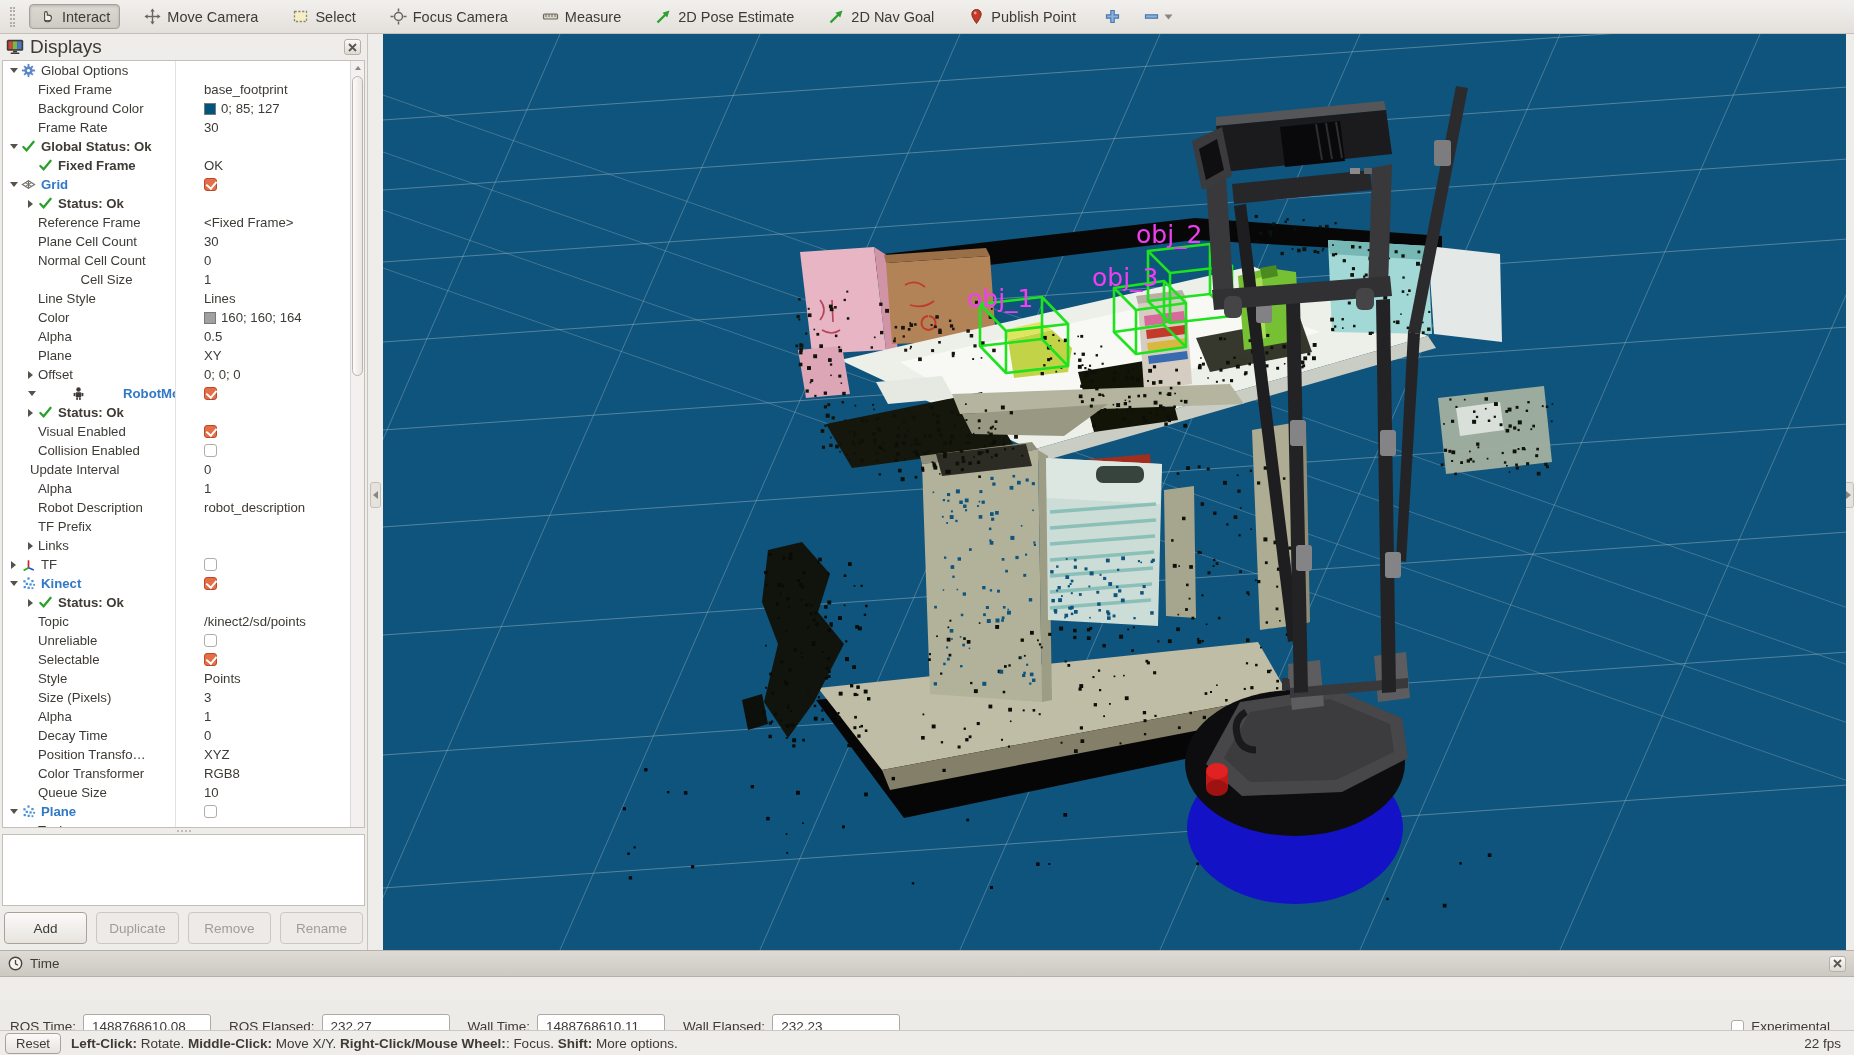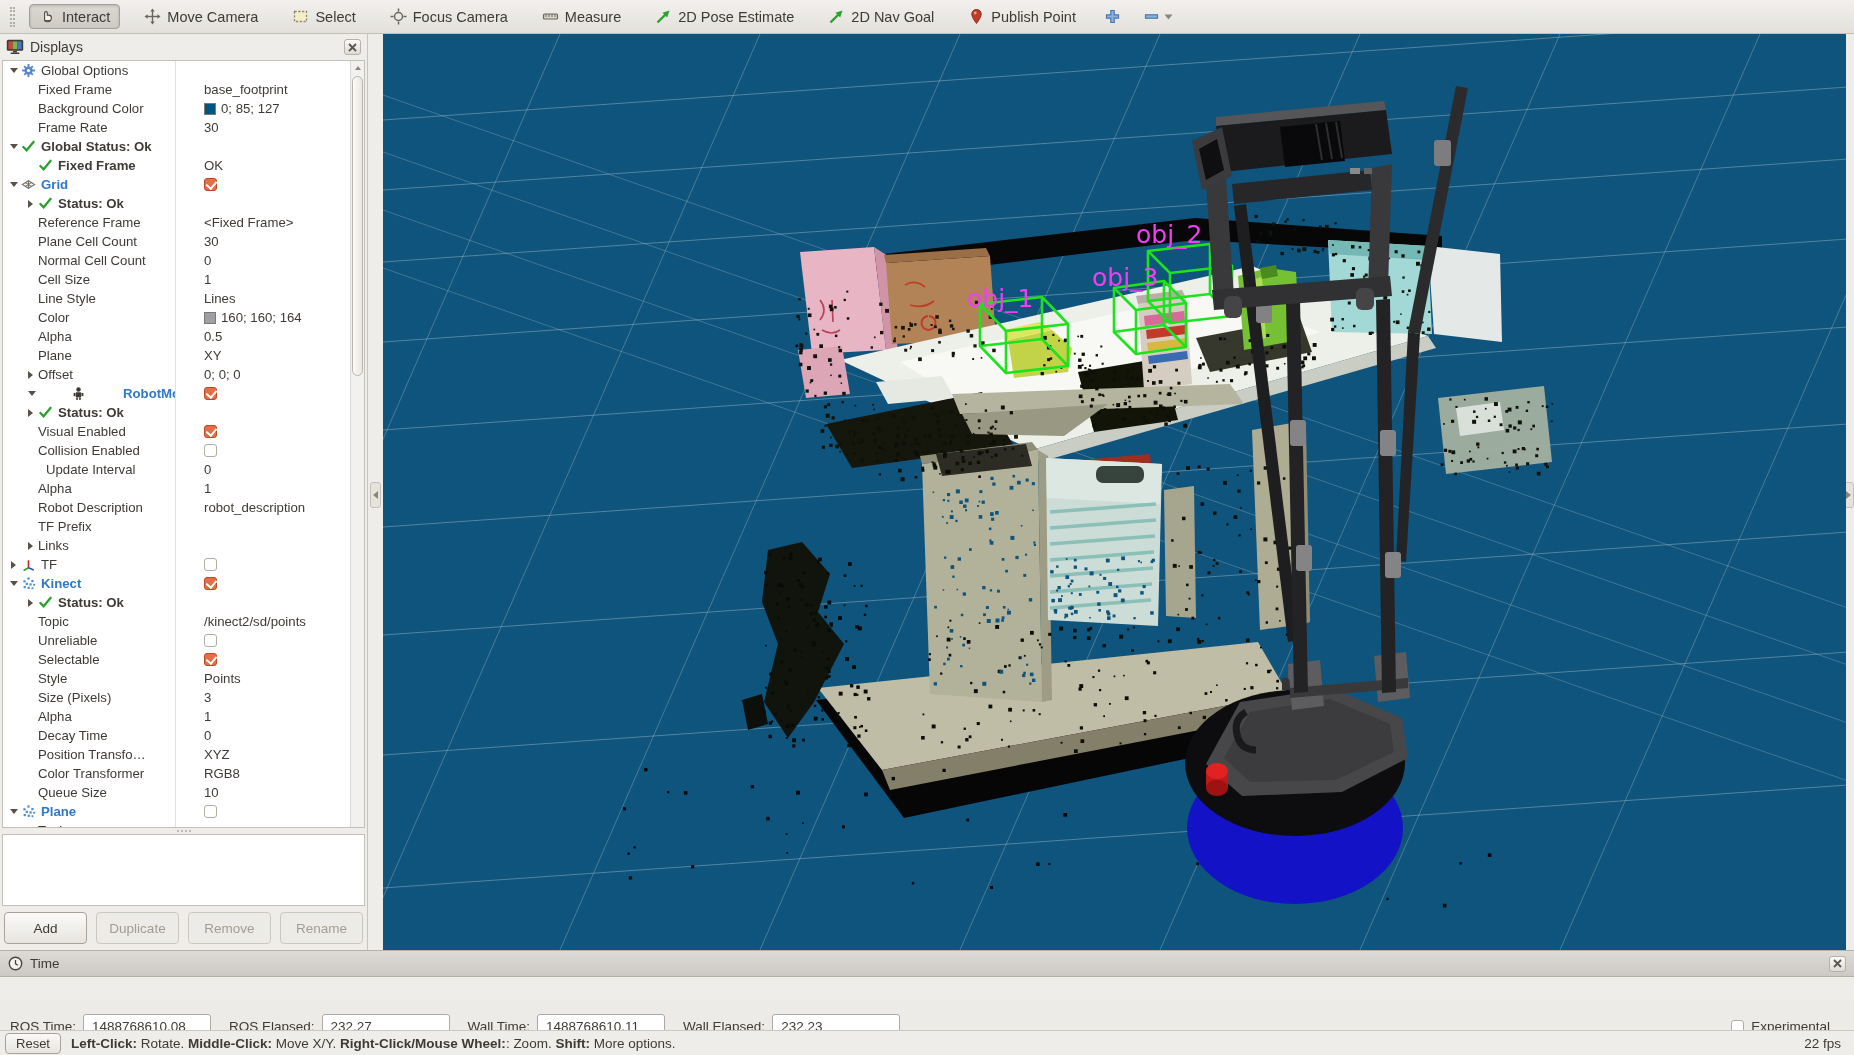--- a/index.html
+++ b/index.html
@@ -13,21 +13,21 @@
   .tb-handle { width:5px; height:20px; border-left:2px dotted #b2ada6; border-right:2px dotted #b2ada6; }
   .tb-btn { display:flex; align-items:center; gap:6px; padding:3px 9px; font-size:14.5px; border:1px solid transparent; border-radius:4px; white-space:nowrap; }
   .tb-btn.active { background:linear-gradient(#dcd9d3,#cecac4); border:1px solid #a5a099; box-shadow:inset 0 1px 3px rgba(0,0,0,.18); }
   .tb-ico { width:17px; height:17px; display:inline-flex; }
   .tb-plain { display:flex; align-items:center; padding:2px 4px; }
 
   
   .displays-panel { position:absolute; left:0; top:34px; width:368px; height:916px;
     background:#efedea; border-right:1px solid #c7c3bd; display:flex; flex-direction:column; }
   .panel-titlebar { height:26px; display:flex; align-items:center; gap:6px; padding:0 6px; }
-  .panel-title { font-size:14px; }
+  .panel-title { font-size:19px; }
   .panel-close, .time-close { margin-left:auto; width:17px; height:16px; border:1px solid #b5b0a9; border-radius:3px;
     background:linear-gradient(#fbfaf9,#dedad4); display:flex; align-items:center; justify-content:center; }
   .tree-wrap { flex:1; margin:0 2px; background:#fff; border:1px solid #c3bfb9; display:flex; overflow:hidden; }
   .tree-col { flex:1; position:relative; overflow:hidden;border-radius:9px; }
   .tree-col::before { content:''; position:absolute; left:172px; top:0; bottom:0; width:1px; background:#e5e2de; }
   .trow { height:19px; display:flex; align-items:center; font-size:13.2px; }
   .tname { width:172px; display:flex; align-items:center; overflow:hidden; white-space:nowrap; flex:none; }
   .tval { flex:1; padding-left:5px; display:flex; align-items:center; gap:5px; overflow:hidden; white-space:nowrap;margin-left:24px; }
   .exp { width:15px; flex:none; display:inline-flex; justify-content:center; }
   .exp.open::after { content:''; border-left:4px solid transparent; border-right:4px solid transparent; border-top:5px solid #56524b; }
@@ -344,21 +344,21 @@
         <div class="trow">
           <div class="tname" style="padding-left: 20px;">
             <span class="exp none"></span>
             <span class="tlabel">Normal Cell Count</span>
           </div>
           <div class="tval">
             <span>0</span>
           </div>
         </div>
         <div class="trow">
-          <div class="tname" style="padding-left: 20px;">
+          <div class="tname" style="padding-left: 20px; justify-content: center;">
             <span class="exp none"></span>
             <span class="tlabel">Cell Size</span>
           </div>
           <div class="tval">
             <span>1</span>
           </div>
         </div>
         <div class="trow">
           <div class="tname" style="padding-left: 20px;">
             <span class="exp none"></span>
@@ -448,21 +448,21 @@
         <div class="trow">
           <div class="tname" style="padding-left: 20px;">
             <span class="exp none"></span>
             <span class="tlabel">Collision Enabled</span>
           </div>
           <div class="tval">
             <span class="cbx off"></span>
           </div>
         </div>
         <div class="trow">
-          <div class="tname" style="padding-left: 28px;">
+          <div class="tname" style="padding-left: 12px;">
             <span class="exp none"></span>
             <span class="tlabel">Update Interval</span>
           </div>
           <div class="tval">
             <span>0</span>
           </div>
         </div>
         <div class="trow">
           <div class="tname" style="padding-left: 20px;">
             <span class="exp none"></span>
@@ -1883,16 +1883,16 @@
   </div>
   <div class="exp-group">
     <span class="cbx off"></span>
     <span>Experimental</span>
   </div>
 </div>
 
 <div class="status-bar">
   <button class="pbtn small">Reset</button>
   <span>
-    <span class="seg b">Left-Click:</span><span class="seg"> Rotate. </span><span class="seg b">Middle-Click:</span><span class="seg"> Move X/Y. </span><span class="seg b">Right-Click/Mouse Wheel:</span><span class="seg">: Zoom. </span><span class="seg b">Shift:</span><span class="seg"> More options.</span>
+    <span class="seg b">Left-Click:</span><span class="seg"> Rotate. </span><span class="seg b">Middle-Click:</span><span class="seg"> Move X/Y. </span><span class="seg b">Right-Click/Mouse Wheel:</span><span class="seg">: Focus. </span><span class="seg b">Shift:</span><span class="seg"> More options.</span>
   </span>
   <span class="fps">22 fps</span>
 </div>
 
 </body></html>

